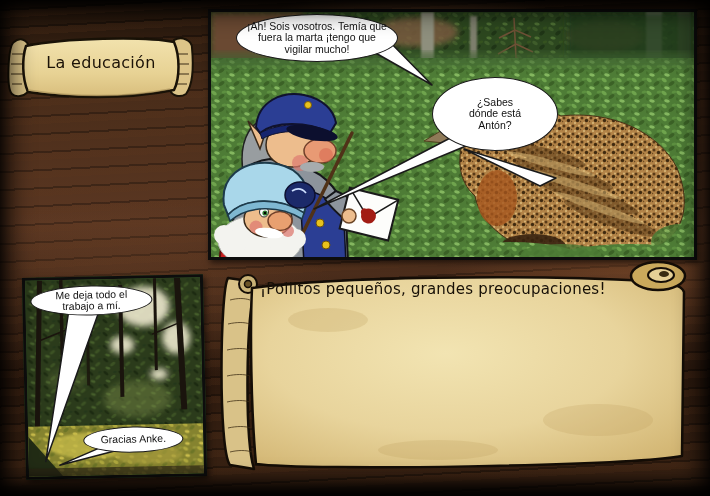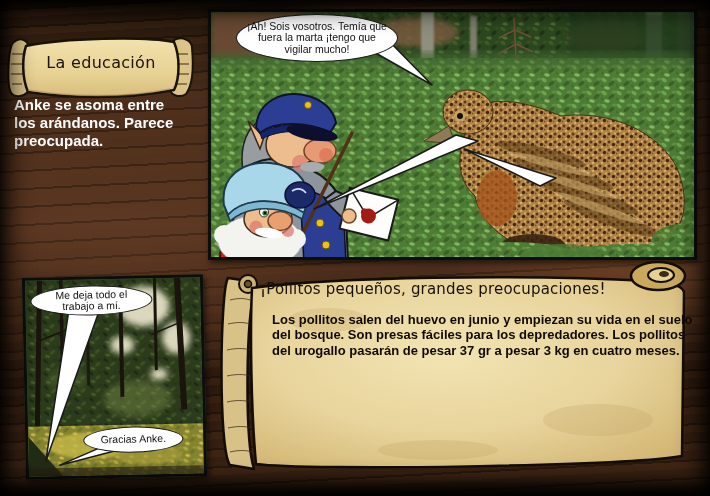--- a/index.html
+++ b/index.html
@@ -77,21 +77,20 @@
       <g stroke="#3a2c16" stroke-width="1">
         <path d="M8,28 h11 M7,38 h12 M7,48 h12 M8,58 h10" fill="none"></path>
         <path d="M172,28 h12 M173,38 h12 M173,48 h12 M172,58 h11" fill="none"></path>
       </g>
       <path d="M22,20 C60,12 140,10 170,16 C176,30 176,52 170,64 C120,74 62,72 24,66 C18,52 18,32 22,20 Z" fill="url(#bGrad)" stroke="#191207" stroke-width="2.5" stroke-linejoin="round"></path>
       <path d="M24,64 C70,71 120,72 166,63" fill="none" stroke="#a98f58" stroke-width="1.5" opacity=".6"></path>
     </svg>
     <div class="banner-text">La educación</div>
   </div>
 
-  <div class="caption">Anke se asoma entre los arándanos. Parece preocupada.</div>
 
   <div class="photo photo-top">
     <svg class="scene" viewBox="0 0 483 245" preserveAspectRatio="none">
       <defs>
         <pattern id="leaf1" width="15" height="13" patternUnits="userSpaceOnUse">
           <rect width="15" height="13" fill="#4e7c36"></rect>
           <ellipse cx="3" cy="3" rx="3" ry="1.7" fill="#6fa44d" transform="rotate(35 3 3)"></ellipse>
           <ellipse cx="10.5" cy="6.5" rx="3.3" ry="1.8" fill="#3b6126" transform="rotate(-35 10.5 6.5)"></ellipse>
           <ellipse cx="6" cy="11" rx="2.8" ry="1.6" fill="#84b75f" transform="rotate(12 6 11)"></ellipse>
           <ellipse cx="13" cy="2" rx="2.3" ry="1.4" fill="#5d9040" transform="rotate(-12 13 2)"></ellipse>
@@ -229,20 +228,21 @@
 
     <svg class="tails" viewBox="0 0 483 245">
       <g fill="#ffffff" stroke="#1a1a1a" stroke-width="1.5" stroke-linejoin="round">
         <polygon points="147,31 173,24 221,73"></polygon>
         <polygon points="245,123 267,129 103,197"></polygon>
         <polygon points="329,174 345,166 253,137"></polygon>
       </g>
     </svg>
 
     <div class="bubble b1">¡Ah! Sois vosotros. Temía que fuera la marta ¡tengo que vigilar mucho!</div>
+    <div class="bubble b2">¿Sabes dónde está Antón?</div>
   </div>
 
   <div class="photo photo-bottom">
     <svg class="scene" viewBox="0 0 175 196" preserveAspectRatio="none">
       <defs>
         <pattern id="leaf3" width="15" height="13" patternUnits="userSpaceOnUse">
           <rect width="15" height="13" fill="#2b3b1b"></rect>
           <ellipse cx="4" cy="3" rx="3" ry="1.4" fill="#1c2a11" transform="rotate(40 4 3)"></ellipse>
           <ellipse cx="11" cy="7" rx="3" ry="1.5" fill="#3c5224" transform="rotate(-35 11 7)"></ellipse>
           <ellipse cx="6" cy="11" rx="2.6" ry="1.3" fill="#465f2b" transform="rotate(15 6 11)"></ellipse>
@@ -325,18 +325,17 @@
       </g>
 
       <g>
         <ellipse cx="440" cy="16" rx="27" ry="14" fill="#caa95c" stroke="#140d06" stroke-width="2.5"></ellipse>
         <ellipse cx="443" cy="15" rx="13" ry="7" fill="#e6d096" stroke="#140d06" stroke-width="2"></ellipse>
         <ellipse cx="446" cy="14" rx="5" ry="3" fill="#3a2c12"></ellipse>
       </g>
     </svg>
     <div class="scroll-title">¡Pollitos pequeños, grandes preocupaciones!</div>
     <div class="scroll-body">
-      <p>Los pollitos salen del huevo en junio y empiezan su vida en el suelo del bosque. Son presas fáciles para los depredadores. Los pollitos del urogallo pasarán de pesar 37 gr a pesar 3 kg en cuatro meses.</p>
     </div>
   </div>
 
   <div class="vignette"></div>
 </div>
 
 </body></html>

